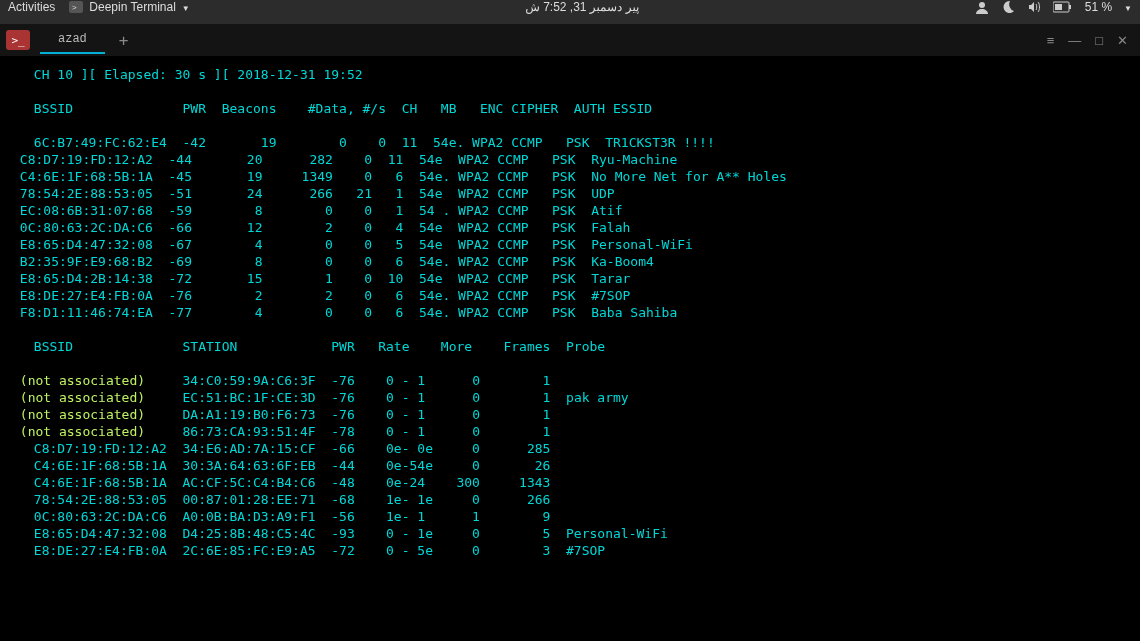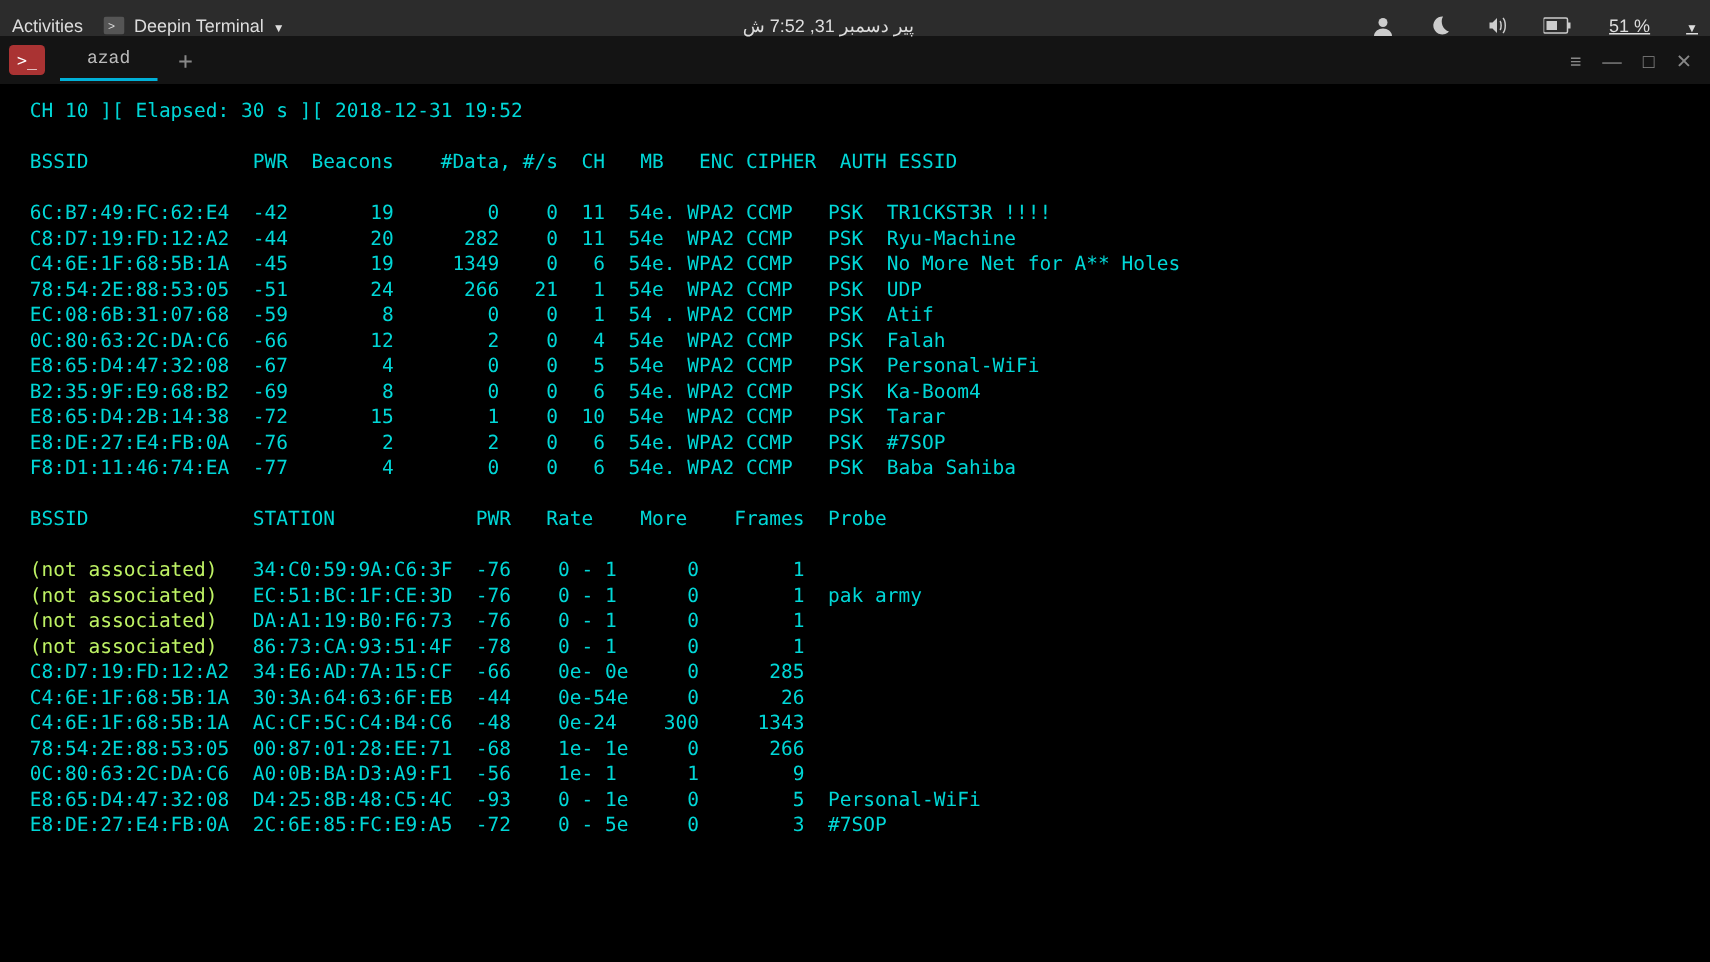--- a/index.html
+++ b/index.html
@@ -10,30 +10,30 @@
     font-family: "DejaVu Sans Mono", "Courier New", monospace;
     font-size: 13px;
     color: #00d7d7;
     overflow: hidden;
   }
   
   .topbar {
     height: 24px;
     background: #2c2c2c;
     display: flex;
-    align-items: flex-end;
+    align-items: flex-start;
     color: #ddd;
     font-family: sans-serif;
     font-size: 12px;
     padding: 0 8px;
     justify-content: space-between;
   }
   .topbar .left, .topbar .center, .topbar .right { display: flex; align-items: center; gap: 14px; }
   .topbar .app { display: flex; align-items: center; gap: 6px; }
-  .topbar .right { gap: 24px; text-decoration: underline; }
+  .topbar .right { gap: 12px; }
   .topbar .ricon { display:inline-flex; align-items:center; color:#ccc; }
   .dropdown-tri { font-size: 8px; position: relative; top:1px; }
 
   
   .titlebar {
     height: 32px;
     background: #141414;
     display: flex;
     align-items: center;
     padding: 0 6px;
@@ -59,21 +59,21 @@
   .titlebar .winbtns span { cursor:default; }
 
   
   .term {
     padding: 10px 12px;
     white-space: pre;
     line-height: 17px;
     letter-spacing: 0px;
   }
   .dim { color: #bef264; }
-  .cy  { color: #00d7d7; }
+  .cy  { color: #00d7d7; margin-left: 14px; }
 </style>
 </head>
 <body>
 
 <div class="topbar">
   <div class="left">
     <span>Activities</span>
     <span class="app">
       <span class="ricon">
         <svg width="14" height="12" viewBox="0 0 14 12">

